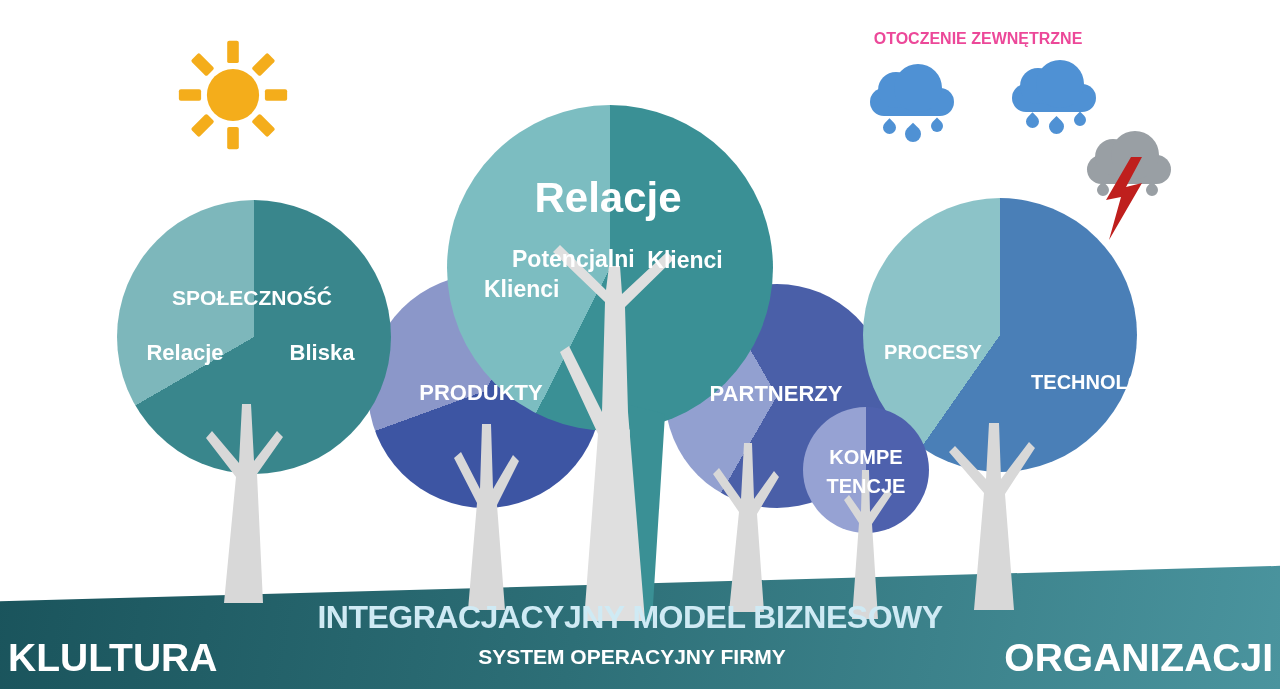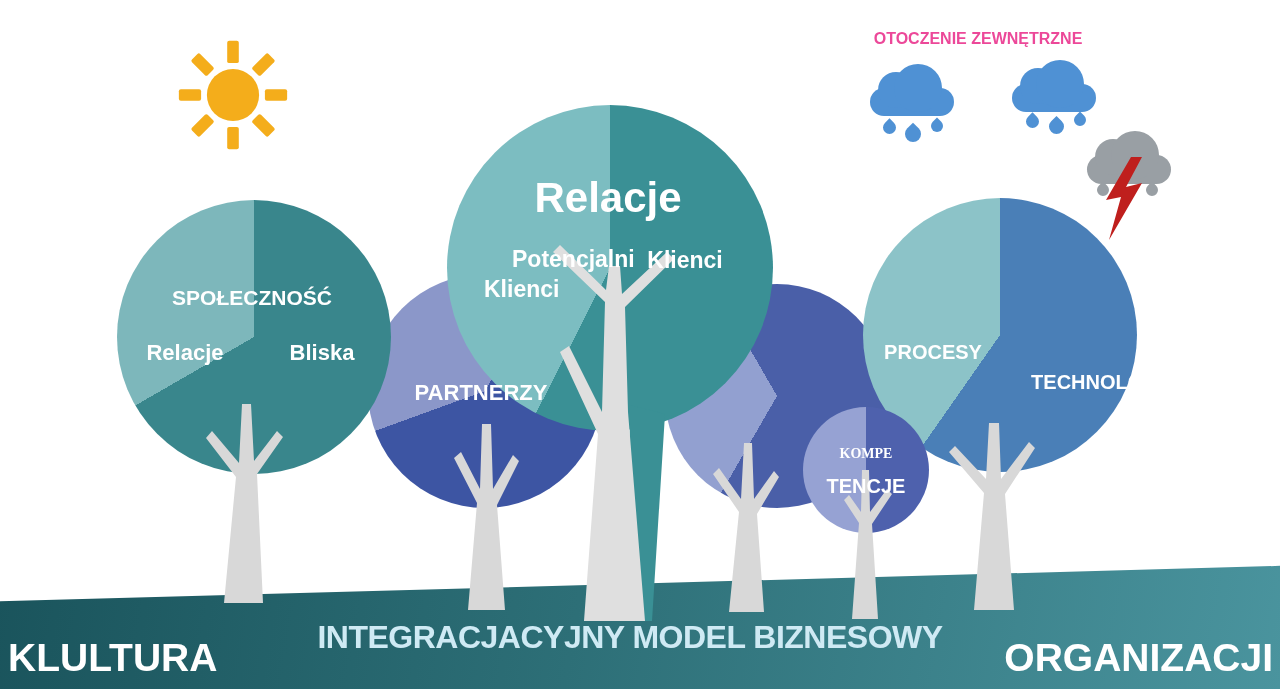--- a/index.html
+++ b/index.html
@@ -52,35 +52,35 @@
   
   .t-spolecznosc{left:139px;top:287px;width:226px;font-size:21px;}
   .t-daleka{left:145px;top:341px;width:80px;font-size:22px;}
   .t-bliska{left:282px;top:341px;width:80px;font-size:22px;}
   .t-relacje{left:508px;top:176px;width:200px;font-size:42px;}
   .t-potencjalni{left:512px;top:247px;font-size:23px;}
   .t-klienci-l{left:484px;top:277px;font-size:23px;}
   .t-klienci-r{left:645px;top:248px;width:80px;font-size:23px;}
   .t-produkty{left:401px;top:381px;width:160px;font-size:22px;}
   .t-partnerzy{left:696px;top:382px;width:160px;font-size:22px;}
-  .t-kompe{left:816px;top:447px;width:100px;font-size:14px;font-family:Liberation Serif, serif;}
+  .t-kompe{left:816px;top:447px;width:100px;font-size:20px;}
   .t-tencje{left:816px;top:476px;width:100px;font-size:20px;}
   .t-infrastruktura{left:907px;top:296px;width:200px;font-size:20px;}
   .t-procesy{left:873px;top:342px;width:120px;font-size:20px;}
   .t-technologia{left:977px;top:372px;width:160px;font-size:20px;margin-left:48px;}
 
   
   .overlay-svg{position:absolute;left:0;top:0;z-index:4;pointer-events:none;}
 
   
   .ground{left:0;top:558px;width:1280px;height:131px;z-index:1;
     background:linear-gradient(100deg,#1a545c 0%,#2d6f77 45%,#4a949e 100%);
     clip-path:polygon(0 33%,100% 6%,100% 100%,0 100%);}
   .f-headline{left:0;top:601px;width:1260px;text-align:center;font-size:32px;
-    color:#cfeaf4;z-index:6;letter-spacing:-0.5px;margin-top:20px;}
+    color:#cfeaf4;z-index:6;letter-spacing:-0.5px;}
   .f-subline{left:0;top:646px;width:1264px;text-align:center;font-size:21px;z-index:6;}
   .f-left{left:8px;top:638px;font-size:39px;z-index:6;}
   .f-right{right:7px;top:638px;font-size:39px;z-index:6;}
   .z5{z-index:5;}
 </style>
 </head>
 <body>
 
 <div id="canvas">
 
@@ -136,25 +136,27 @@
 
   <div class="lbl ctr t-spolecznosc z5">SPOŁECZNOŚĆ</div>
   <div class="lbl ctr t-daleka z5">Relacje</div>
   <div class="lbl ctr t-bliska z5">Bliska</div>
 
   <div class="lbl ctr t-relacje z5">Relacje</div>
   <div class="lbl t-potencjalni z5">Potencjalni</div>
   <div class="lbl t-klienci-l z5">Klienci</div>
   <div class="lbl ctr t-klienci-r z5">Klienci</div>
 
-  <div class="lbl ctr t-produkty z5">PARTNERZY</div>
+  <div class="lbl ctr t-produkty z5">PRODUKTY</div>
+  <div class="lbl ctr t-partnerzy z5">PARTNERZY</div>
 
   <div class="lbl ctr t-kompe z5">KOMPE</div>
   <div class="lbl ctr t-tencje z5">TENCJE</div>
 
   <div class="lbl ctr t-procesy z5">PROCESY</div>
   <div class="lbl ctr t-technologia z5">TECHNOLOGIA</div>
 
   <div class="lbl f-headline">INTEGRACJACYJNY MODEL BIZNESOWY</div>
+  <div class="lbl f-subline">SYSTEM OPERACYJNY FIRMY</div>
   <div class="lbl f-left">KLULTURA</div>
   <div class="lbl f-right">ORGANIZACJI</div>
 
 </div>
 
 </body></html>

